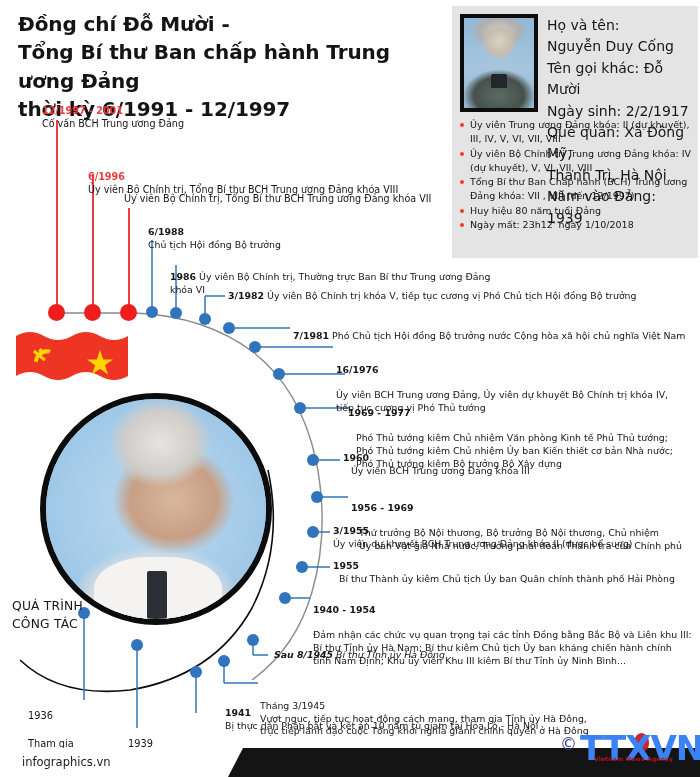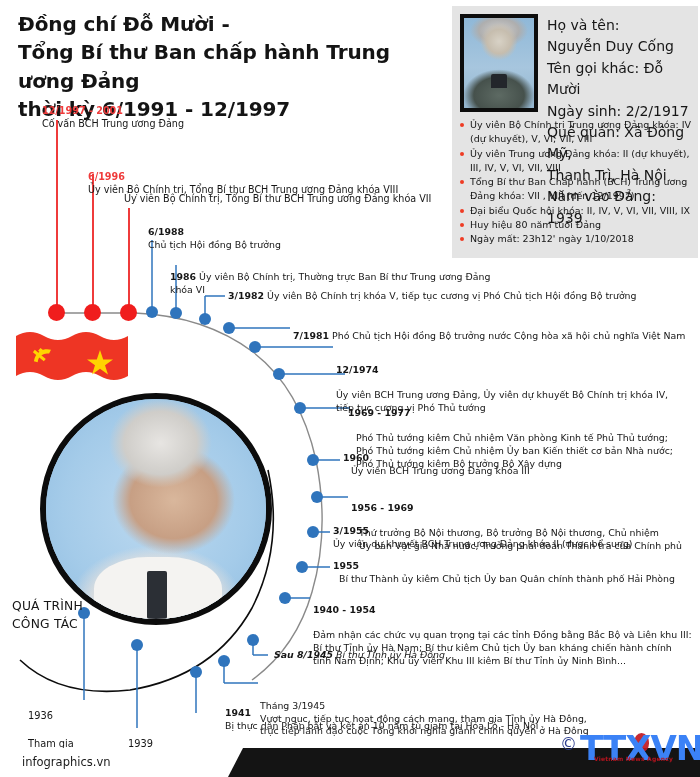--- a/index.html
+++ b/index.html
@@ -134,24 +134,23 @@
       <div class="photo-inner"></div>
     </div>
     <div class="bio" style="white-space: pre-line;">Họ và tên:
 Nguyễn Duy Cống
 Tên gọi khác: Đỗ Mười
 Ngày sinh: 2/2/1917
 Quê quán: Xã Đông Mỹ,
 Thanh Trì, Hà Nội
 Năm vào Đảng: 1939</div>
     <ul class="bullets">
+      <li>Ủy viên Trung ương Đảng khóa: II (dự khuyết), III, IV, V, VI, VII, VIII</li>
       <li>Ủy viên Bộ Chính trị Trung ương Đảng khóa: IV (dự khuyết), V, VI, VII, VIII</li>
-      <li>Ủy viên Trung ương Đảng khóa: II (dự khuyết), III, IV, V, VI, VII, VIII</li>
       <li>Tổng Bí thư Ban Chấp hành (BCH) Trung ương Đảng khóa: VII , VIII (đến 12/1997)</li>
-      <li>Đại biểu Quốc hội khóa: II, IV, V, VI, VII, VIII, IX</li>
       <li>Huy hiệu 80 năm tuổi Đảng</li>
       <li>Ngày mất: 23h12' ngày 1/10/2018</li>
     </ul>
   </div>
 
   <svg class="arcs" viewBox="0 0 700 777">
 
     <path d="M 56 313 L 135 313 Q 205 316 253 352 Q 300 388 316 460 Q 330 530 312 592 Q 296 648 252 680" fill="none" stroke="#8a8a8a" stroke-width="1.4"></path>
 
     <path d="M 268 470 Q 284 545 252 608 Q 214 676 130 690 Q 60 698 20 660" fill="none" stroke="#0c0c0c" stroke-width="1.6"></path>
@@ -232,21 +231,21 @@
   </div>
   <div class="tl blue" style="left:228px; top:290px; width:420px;">
     <span class="yr">3/1982</span>
     <span>Ủy viên Bộ Chính trị khóa V, tiếp tục cương vị Phó Chủ tịch Hội đồng Bộ trưởng</span>
   </div>
   <div class="tl blue" style="left:293px; top:330px; width:400px;">
     <span class="yr">7/1981</span>
     <span>Phó Chủ tịch Hội đồng Bộ trưởng nước Cộng hòa xã hội chủ nghĩa Việt Nam</span>
   </div>
   <div class="tl blue" style="left:336px; top:351px; width:350px; white-space:pre-line;">
-    <div class="yr">12/1974</div>
+    <div class="yr">16/1976</div>
     <div style="white-space: pre-line;">Ủy viên BCH Trung ương Đảng, Ủy viên dự khuyết Bộ Chính trị khóa IV,
 tiếp tục cương vị Phó Thủ tướng</div>
   </div>
   <div class="tl blue" style="left:348px; top:394px; width:348px; white-space:pre-line;">
     <div class="yr">1969 - 1977</div>
     <div style="padding-left: 8px; white-space: pre-line;">Phó Thủ tướng kiêm Chủ nhiệm Văn phòng Kinh tế Phủ Thủ tướng;
 Phó Thủ tướng kiêm Chủ nhiệm Ủy ban Kiến thiết cơ bản Nhà nước;
 Phó Thủ tướng kiêm Bộ trưởng Bộ Xây dựng</div>
   </div>
   <div class="tl blue" style="left:343px; top:452px; width:340px;">

